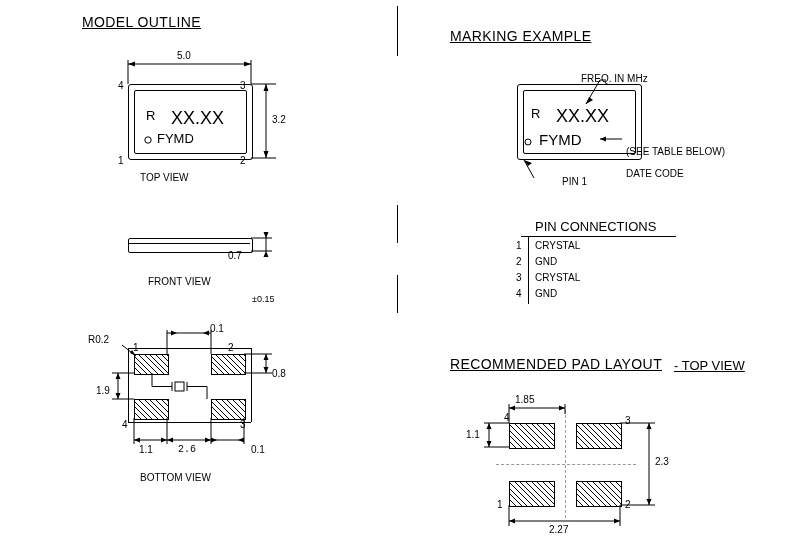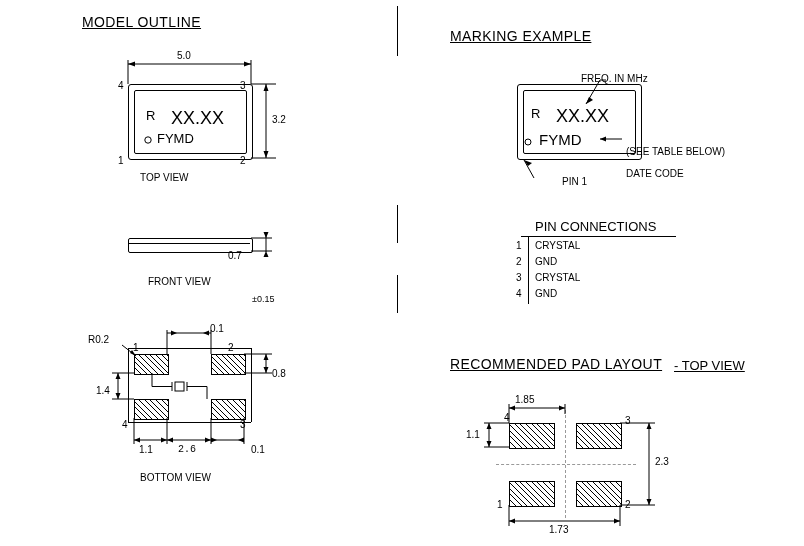--- a/index.html
+++ b/index.html
@@ -159,21 +159,21 @@
   <polygon points="217,440 211,437.5 211,442.5" fill="#000"></polygon>
   <polygon points="238,440 244,437.5 244,442.5" fill="#000"></polygon>
   <line x1="134" y1="418" x2="134" y2="444" stroke="#000" stroke-width="1"></line>
   <line x1="167" y1="418" x2="167" y2="444" stroke="#000" stroke-width="1"></line>
   <line x1="211" y1="418" x2="211" y2="444" stroke="#000" stroke-width="1"></line>
   <line x1="244" y1="418" x2="244" y2="444" stroke="#000" stroke-width="1"></line>
 </svg>
 <div class="abs lbl" style="left:88px;top:334px;">R0.2</div>
 <div class="abs lbl" style="left:210px;top:323px;">0.1</div>
 <div class="abs lbl" style="left:272px;top:368px;">0.8</div>
-<div class="abs lbl" style="left:96px;top:385px;">1.4</div>
+<div class="abs lbl" style="left:96px;top:385px;">1.9</div>
 <div class="abs lbl" style="left:139px;top:444px;">1.1</div>
 <div class="abs lbl" style="left:178px;top:444px;font-family:Liberation Mono, monospace;">2.6</div>
 <div class="abs lbl" style="left:251px;top:444px;">0.1</div>
 <div class="abs lbl" style="left:133px;top:342px;">1</div>
 <div class="abs lbl" style="left:228px;top:342px;">2</div>
 <div class="abs lbl" style="left:122px;top:419px;">4</div>
 <div class="abs lbl" style="left:240px;top:419px;">3</div>
 <div class="abs lbl" style="left:140px;top:472px;">BOTTOM VIEW</div>
 
 <div class="pkg" style="left:517px;top:84px;width:123px;height:74px;"></div>
@@ -246,17 +246,17 @@
   <line x1="509" y1="521" x2="620" y2="521" stroke="#000" stroke-width="1"></line>
   <polygon points="509,521 515,518.5 515,523.5" fill="#000"></polygon>
   <polygon points="620,521 614,518.5 614,523.5" fill="#000"></polygon>
   <line x1="509" y1="505" x2="509" y2="526" stroke="#000" stroke-width="1"></line>
   <line x1="620" y1="505" x2="620" y2="526" stroke="#000" stroke-width="1"></line>
 </svg>
 
 <div class="abs lbl" style="left:515px;top:394px;">1.85</div>
 <div class="abs lbl" style="left:466px;top:429px;">1.1</div>
 <div class="abs lbl" style="left:655px;top:456px;">2.3</div>
-<div class="abs lbl" style="left:549px;top:524px;">1.73</div>
+<div class="abs lbl" style="left:549px;top:524px;">2.27</div>
 <div class="abs lbl" style="left:504px;top:412px;">4</div>
 <div class="abs lbl" style="left:625px;top:415px;">3</div>
 <div class="abs lbl" style="left:497px;top:499px;">1</div>
 <div class="abs lbl" style="left:625px;top:499px;">2</div>
 
 </body></html>

